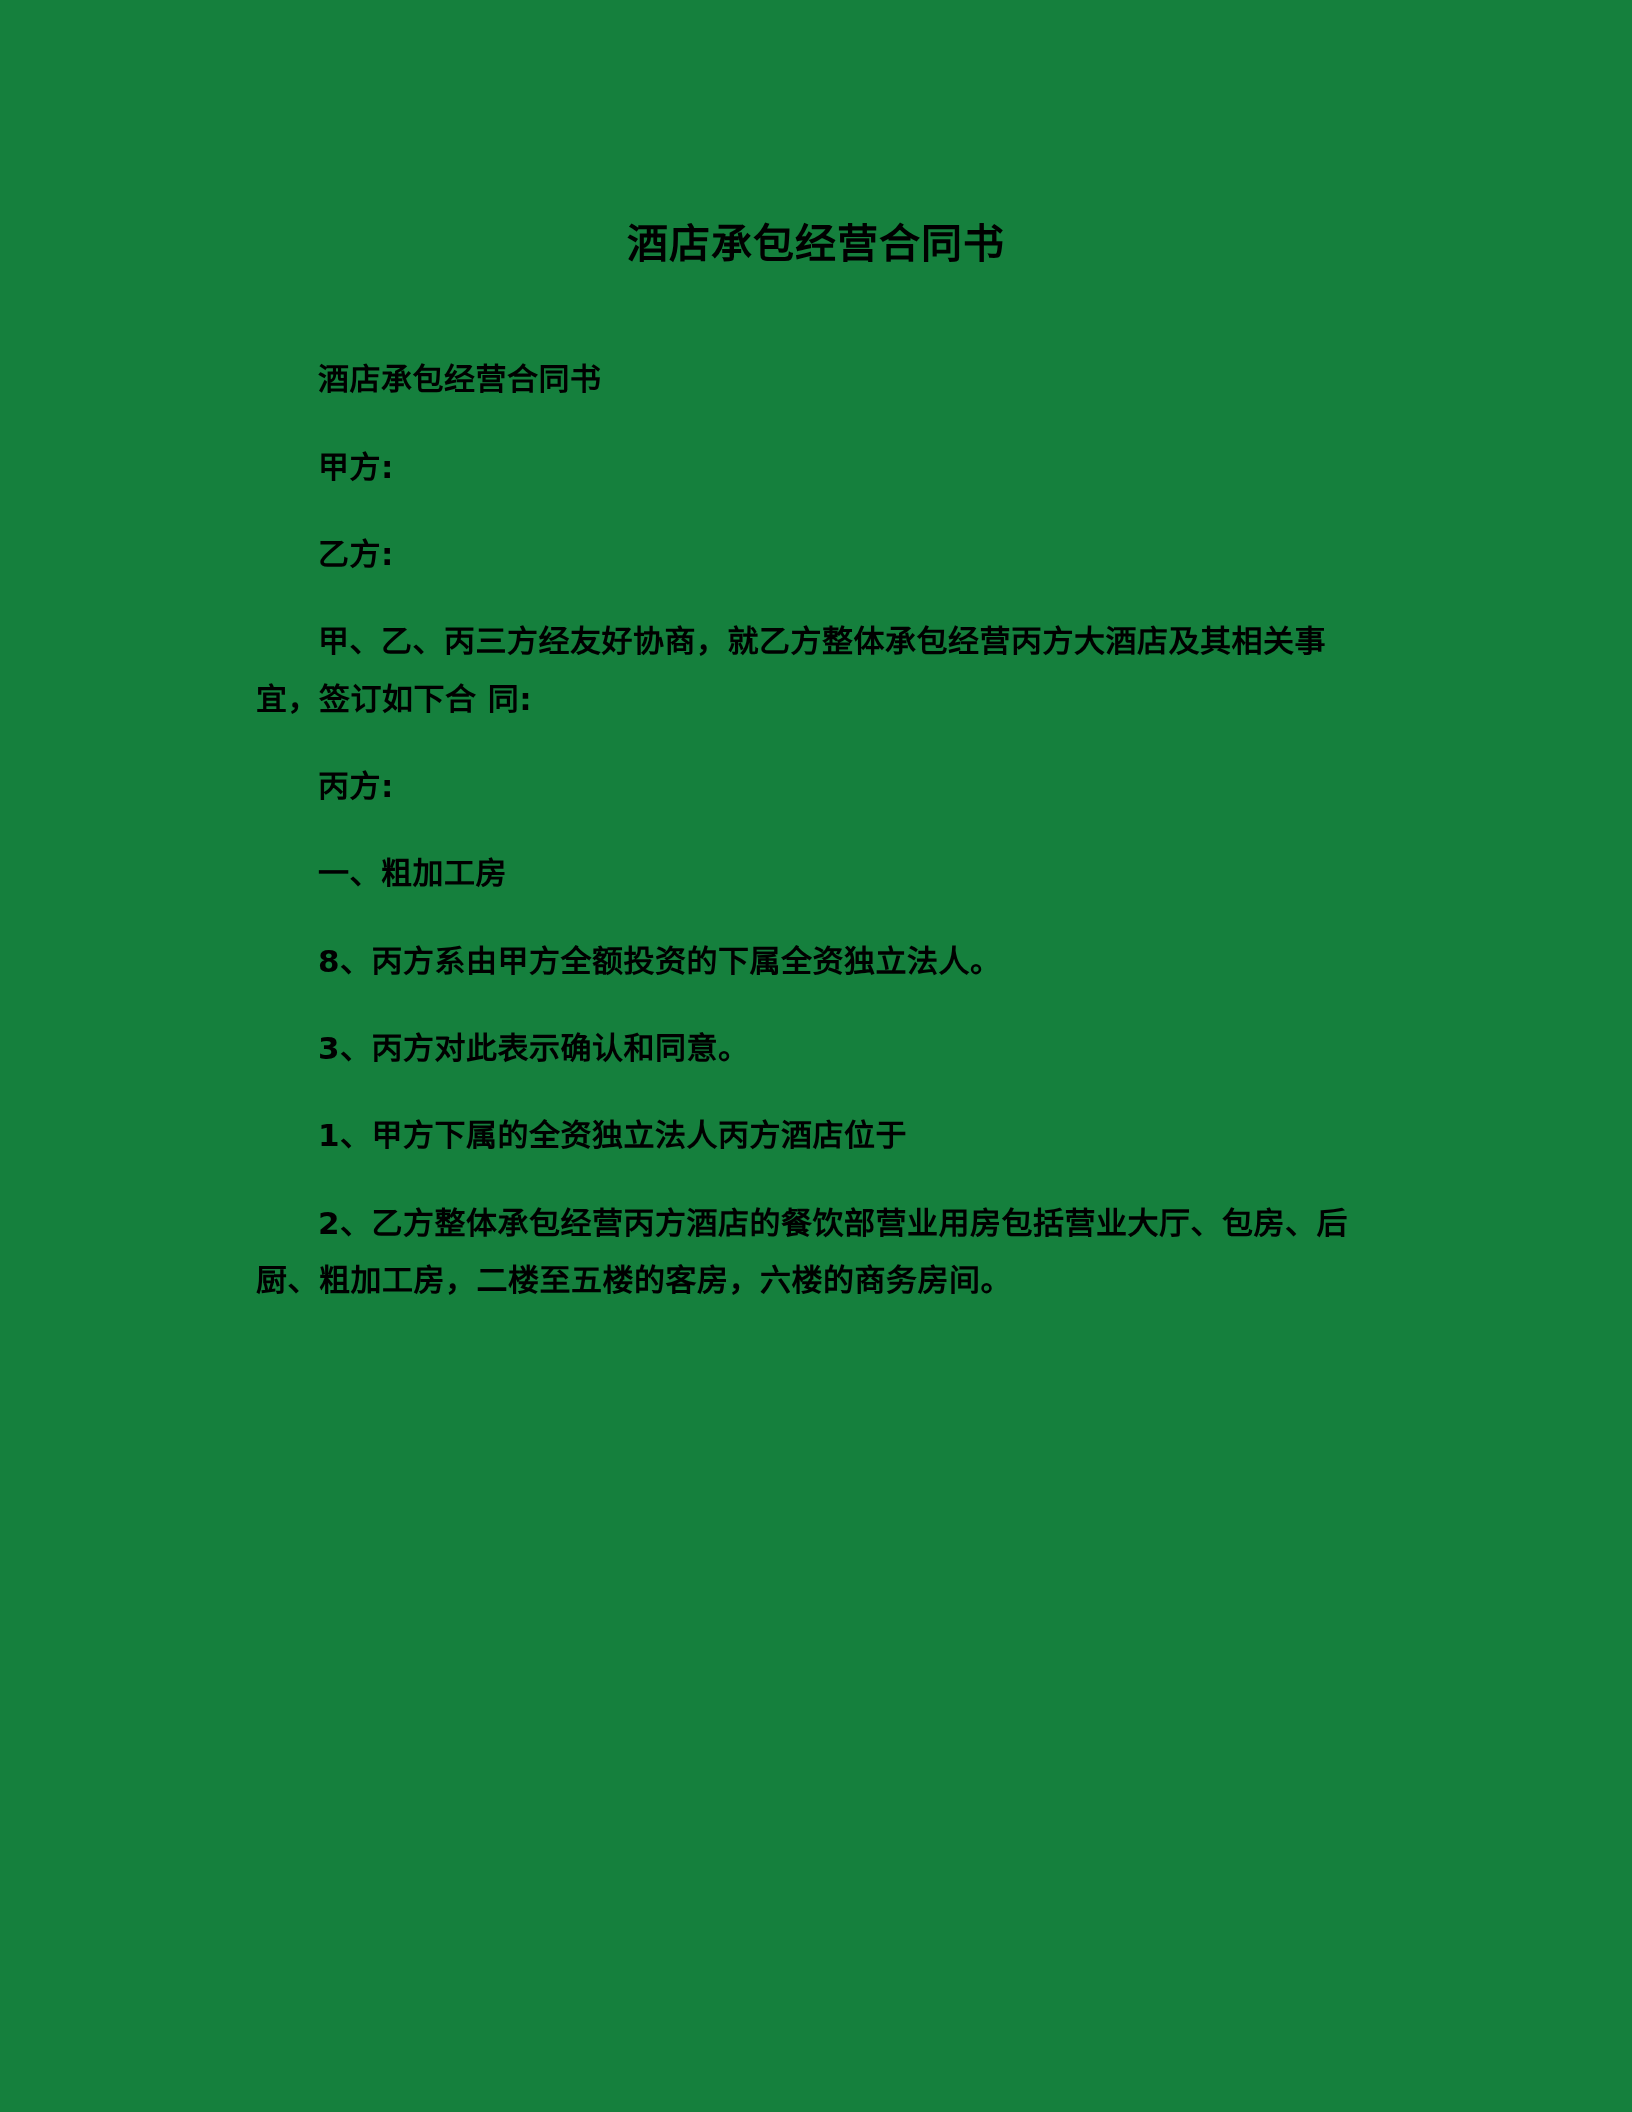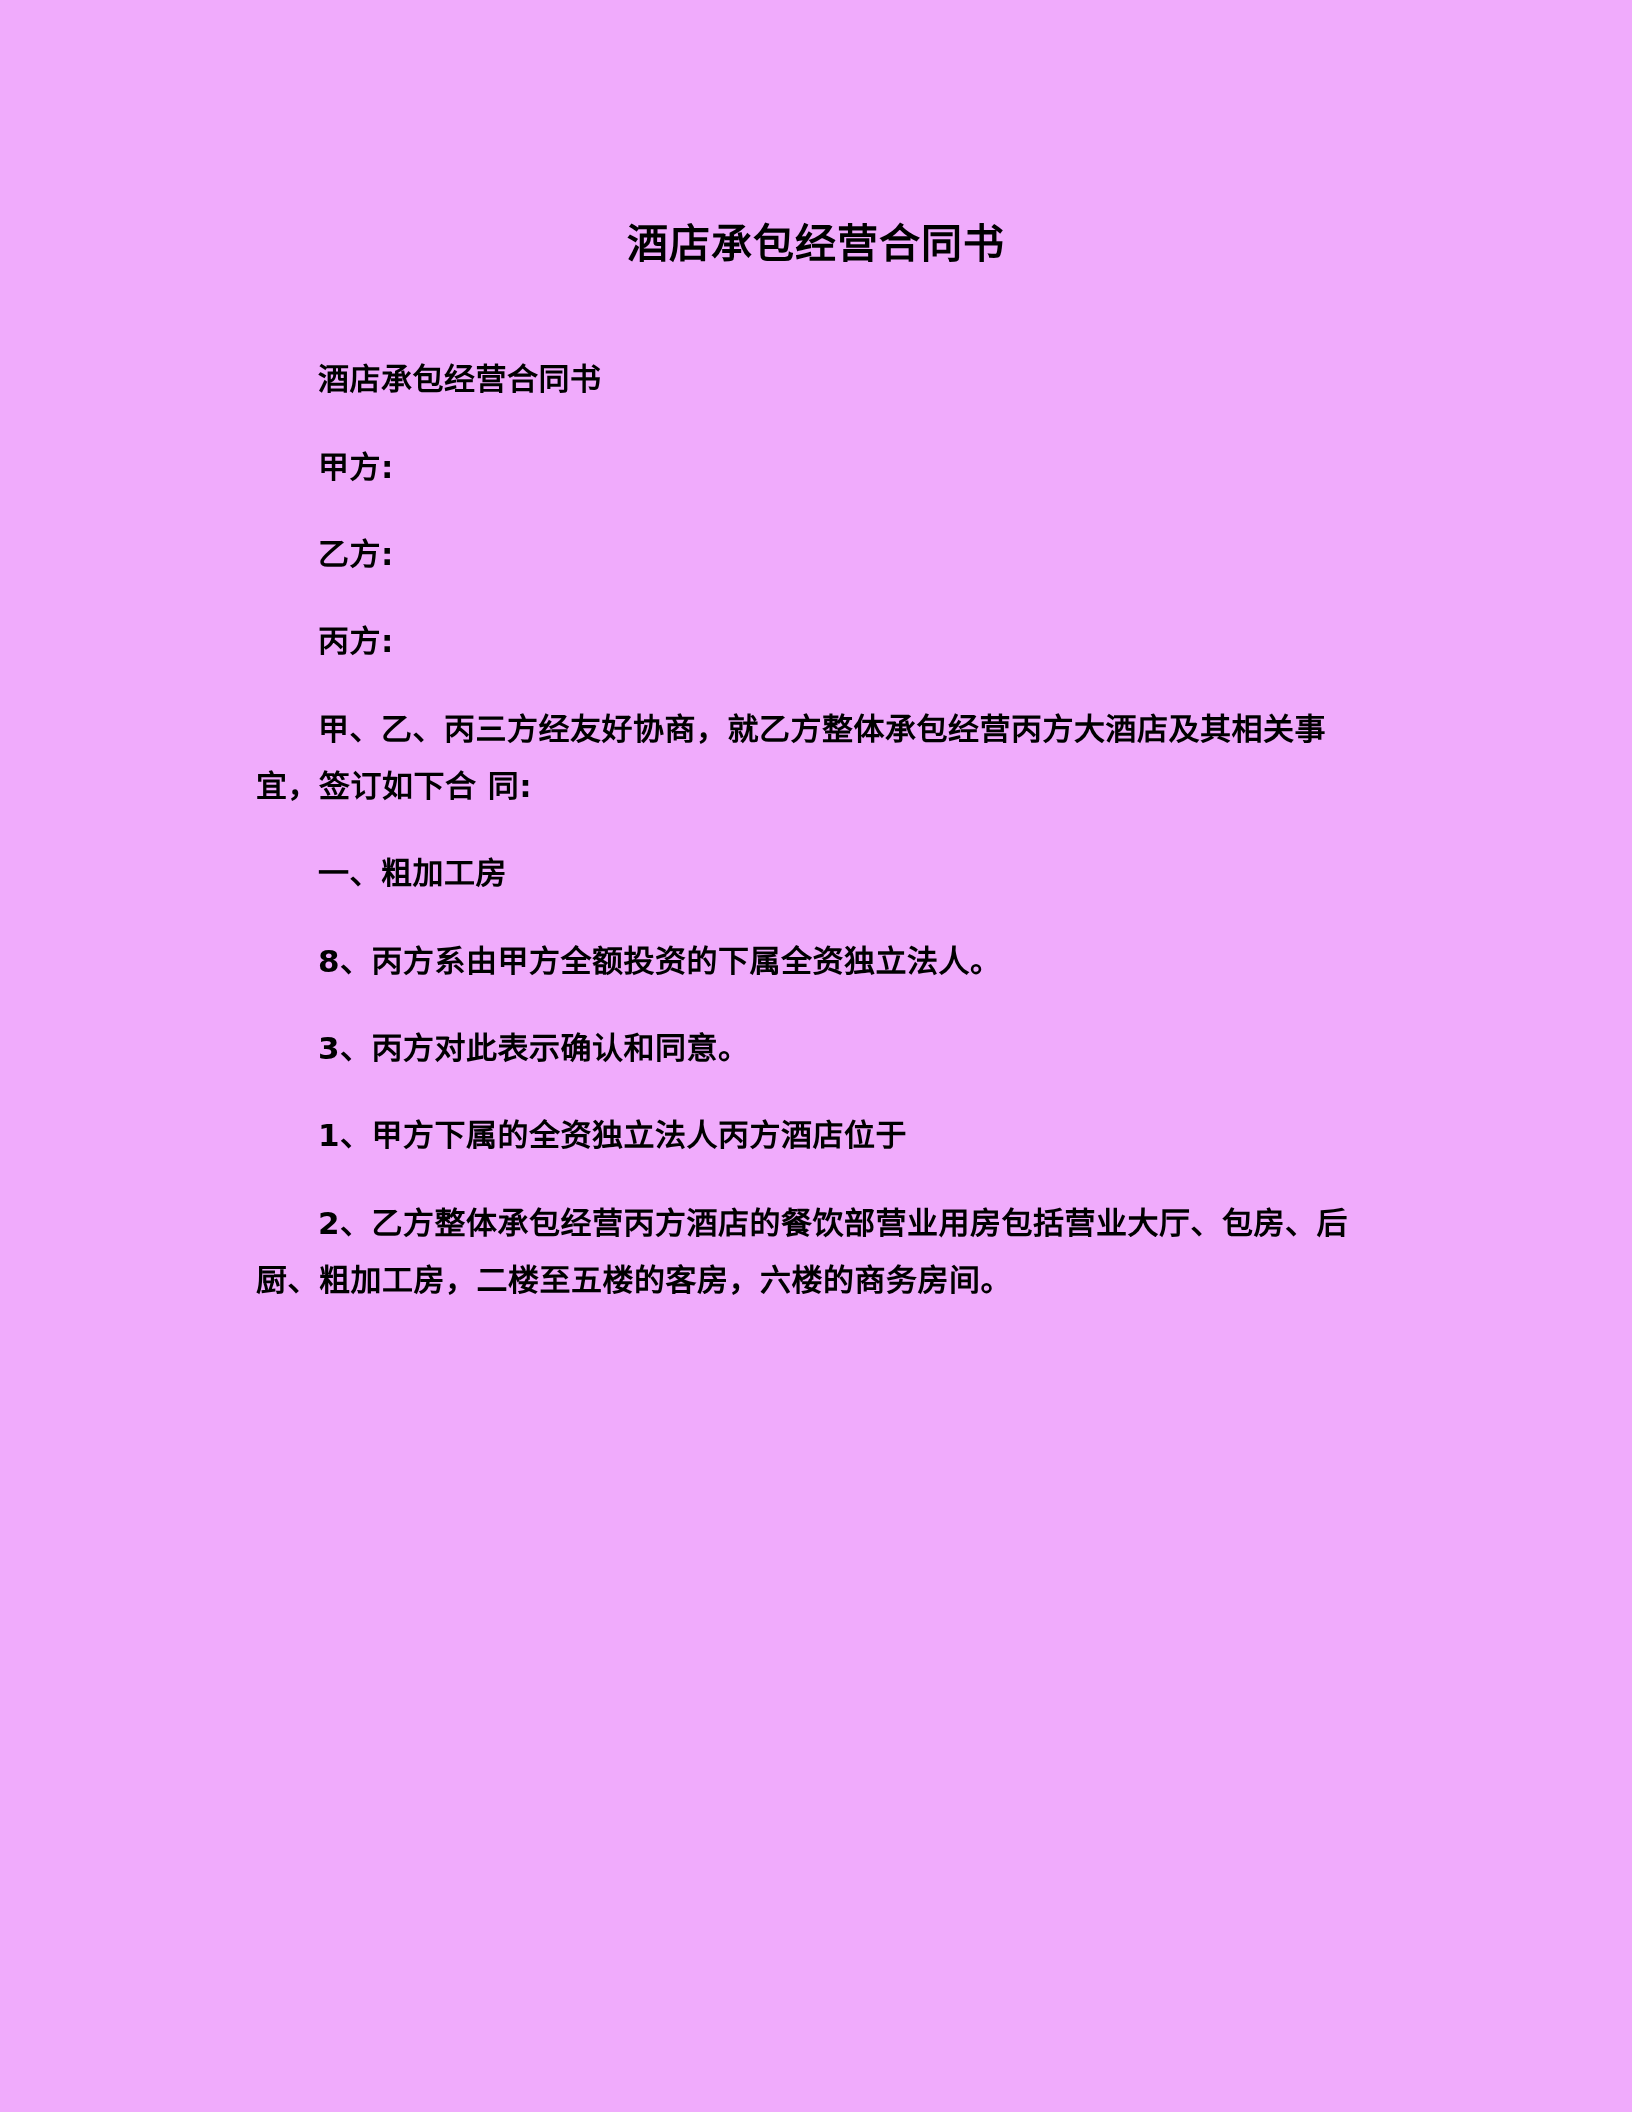--- a/index.html
+++ b/index.html
@@ -13,21 +13,21 @@
     font-family: "DejaVu Sans", "Liberation Sans", sans-serif;
     color: #000000;
     overflow: hidden;
   }
   .page {
     box-sizing: border-box;
     width: 1632px;
     height: 2112px;
     padding: 0;
     position: relative;
-    background: #f0abfc;
+    background: #15803d;
   }
   .doc-title {
     font-size: 41px;
     font-weight: bold;
     text-align: center;
     letter-spacing: 1px;
     margin: 0;
     padding-top: 218px;
     line-height: 1.3;
   }
@@ -50,22 +50,22 @@
 <body>
 
 <div class="page">
 
   <h1 class="doc-title">酒店承包经营合同书</h1>
 
   <div class="body-block">
     <p class="para">酒店承包经营合同书</p>
     <p class="para">甲方:</p>
     <p class="para">乙方:</p>
+    <p class="para">甲、乙、丙三方经友好协商，就乙方整体承包经营丙方大酒店及其相关事宜，签订如下合 同:</p>
     <p class="para">丙方:</p>
-    <p class="para">甲、乙、丙三方经友好协商，就乙方整体承包经营丙方大酒店及其相关事宜，签订如下合 同:</p>
     <p class="para">一、粗加工房</p>
     <p class="para">8、丙方系由甲方全额投资的下属全资独立法人。</p>
     <p class="para">3、丙方对此表示确认和同意。</p>
     <p class="para">1、甲方下属的全资独立法人丙方酒店位于</p>
     <p class="para">2、乙方整体承包经营丙方酒店的餐饮部营业用房包括营业大厅、包房、后厨、粗加工房，二楼至五楼的客房，六楼的商务房间。</p>
   </div>
 
 </div>
 
 </body></html>

